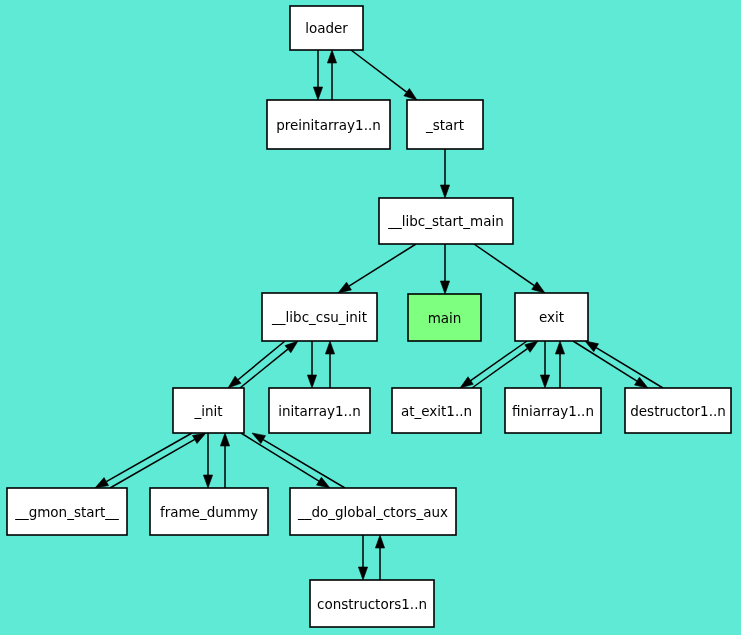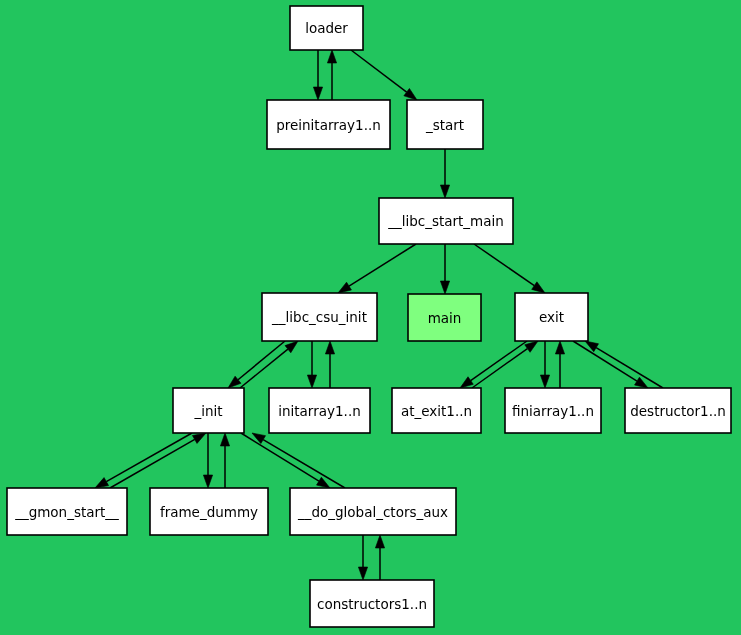--- a/index.html
+++ b/index.html
@@ -4,21 +4,21 @@
 <style>
   html, body {
     margin: 0;
     padding: 0;
     background: #ffffff;
   }
   #canvas-wrap {
     position: relative;
     width: 741px;
     height: 635px;
-    background: #22c55e;
+    background: #5eead4;
     overflow: hidden;
     font-family: "DejaVu Sans", sans-serif;
   }
   svg#graph {
     display: block;
     width: 741px;
     height: 635px;
   }
   .node-box {
     fill: #ffffff;

